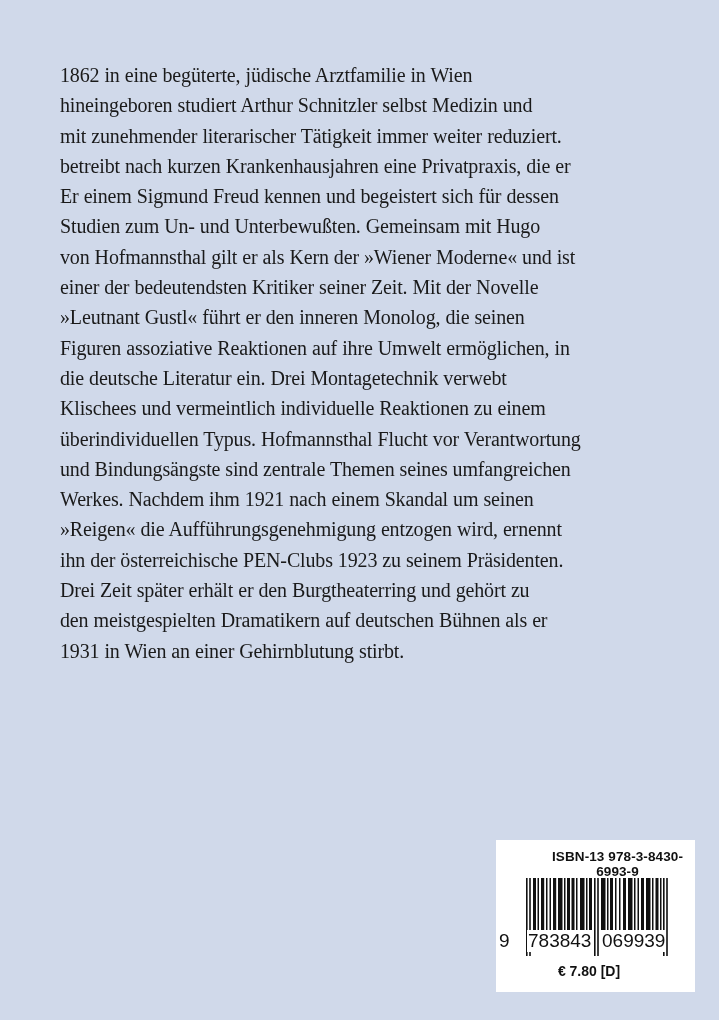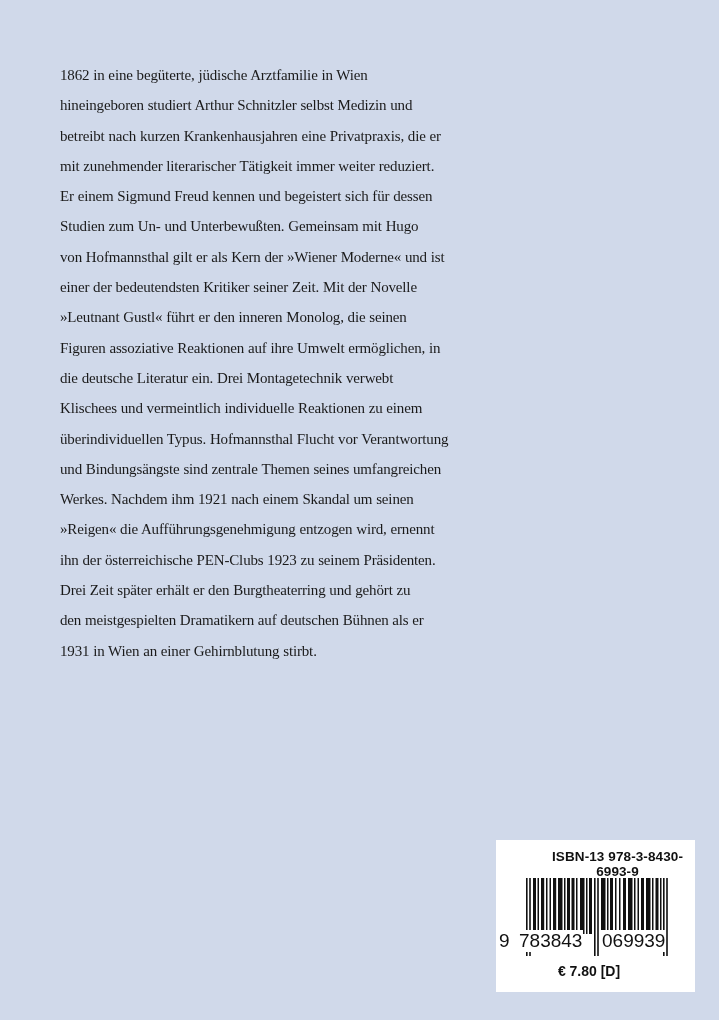--- a/index.html
+++ b/index.html
@@ -14,21 +14,21 @@
     overflow: hidden;
     font-family: "Liberation Serif", "DejaVu Serif", serif;
     color: #1a1a1a;
   }
   .blurb {
     position: absolute;
     left: 60px;
     top: 60px;
     width: 640px;
     margin: 0;
-    font-size: 15px;
+    font-size: 20px;
     line-height: 30.3px;
     letter-spacing: -0.15px;
     word-spacing: 0.2px;
   }
   .blurb .line {
     display: block;
     white-space: nowrap;
   }
   .label {
     position: absolute;
@@ -63,40 +63,40 @@
   }
   .digits {
     position: absolute;
     top: 90px;
     font-size: 19px;
     line-height: 22px;
     background: #fff;
     color: #111;
   }
   .digit-lead { left: 3px; background: transparent; }
-  .digit-left { left: 22px; padding: 0 1px; }
+  .digit-left { left: 31px; padding: 0 1px; }
   .digit-right { left: 105px; padding: 0 1px; }
   .price {
     position: absolute;
     left: 0;
     right: 13px;
     top: 123px;
     text-align: center;
     font-weight: bold;
     font-size: 14px;
   }
 </style>
 </head>
 <body>
 
 <div class="blurb">
   <span class="line">1862 in eine begüterte, jüdische Arztfamilie in Wien</span>
   <span class="line">hineingeboren studiert Arthur Schnitzler selbst Medizin und</span>
+  <span class="line">mit zunehmender literarischer Tätigkeit immer weiter reduziert.</span>
   <span class="line">betreibt nach kurzen Krankenhausjahren eine Privatpraxis, die er</span>
-  <span class="line">mit zunehmender literarischer Tätigkeit immer weiter reduziert.</span>
   <span class="line">Er einem Sigmund Freud kennen und begeistert sich für dessen</span>
   <span class="line">Studien zum Un- und Unterbewußten. Gemeinsam mit Hugo</span>
   <span class="line">von Hofmannsthal gilt er als Kern der »Wiener Moderne« und ist</span>
   <span class="line">einer der bedeutendsten Kritiker seiner Zeit. Mit der Novelle</span>
   <span class="line">»Leutnant Gustl« führt er den inneren Monolog, die seinen</span>
   <span class="line">Figuren assoziative Reaktionen auf ihre Umwelt ermöglichen, in</span>
   <span class="line">die deutsche Literatur ein. Drei Montagetechnik verwebt</span>
   <span class="line">Klischees und vermeintlich individuelle Reaktionen zu einem</span>
   <span class="line">überindividuellen Typus. Hofmannsthal Flucht vor Verantwortung</span>
   <span class="line">und Bindungsängste sind zentrale Themen seines umfangreichen</span>

